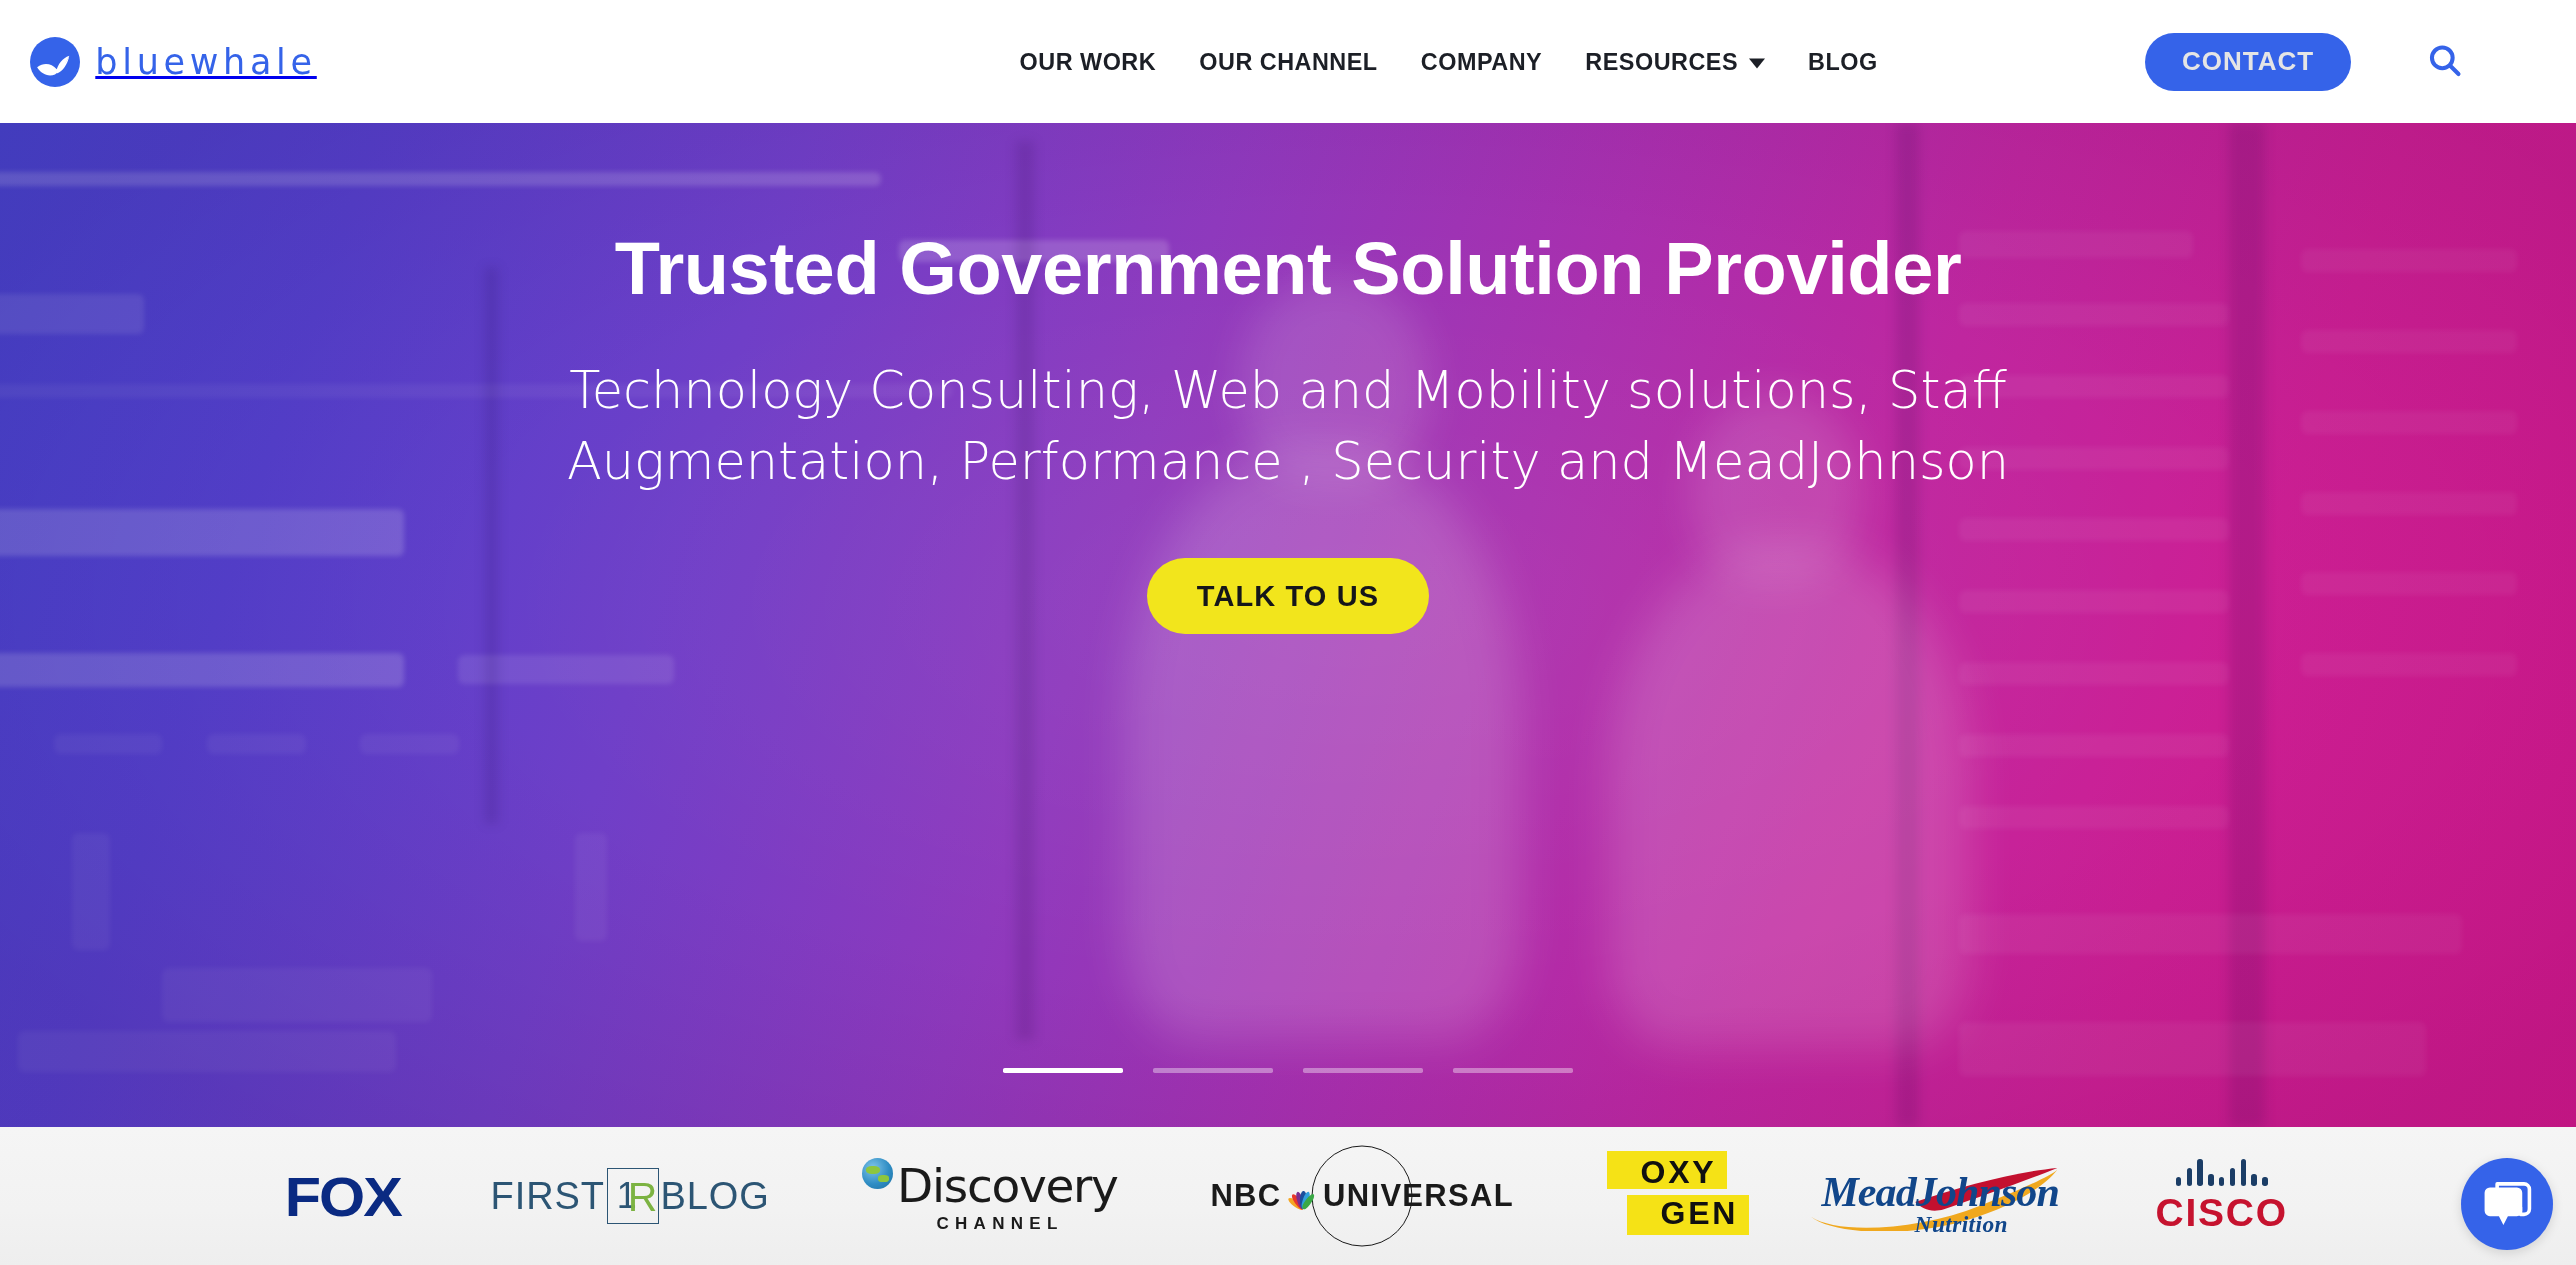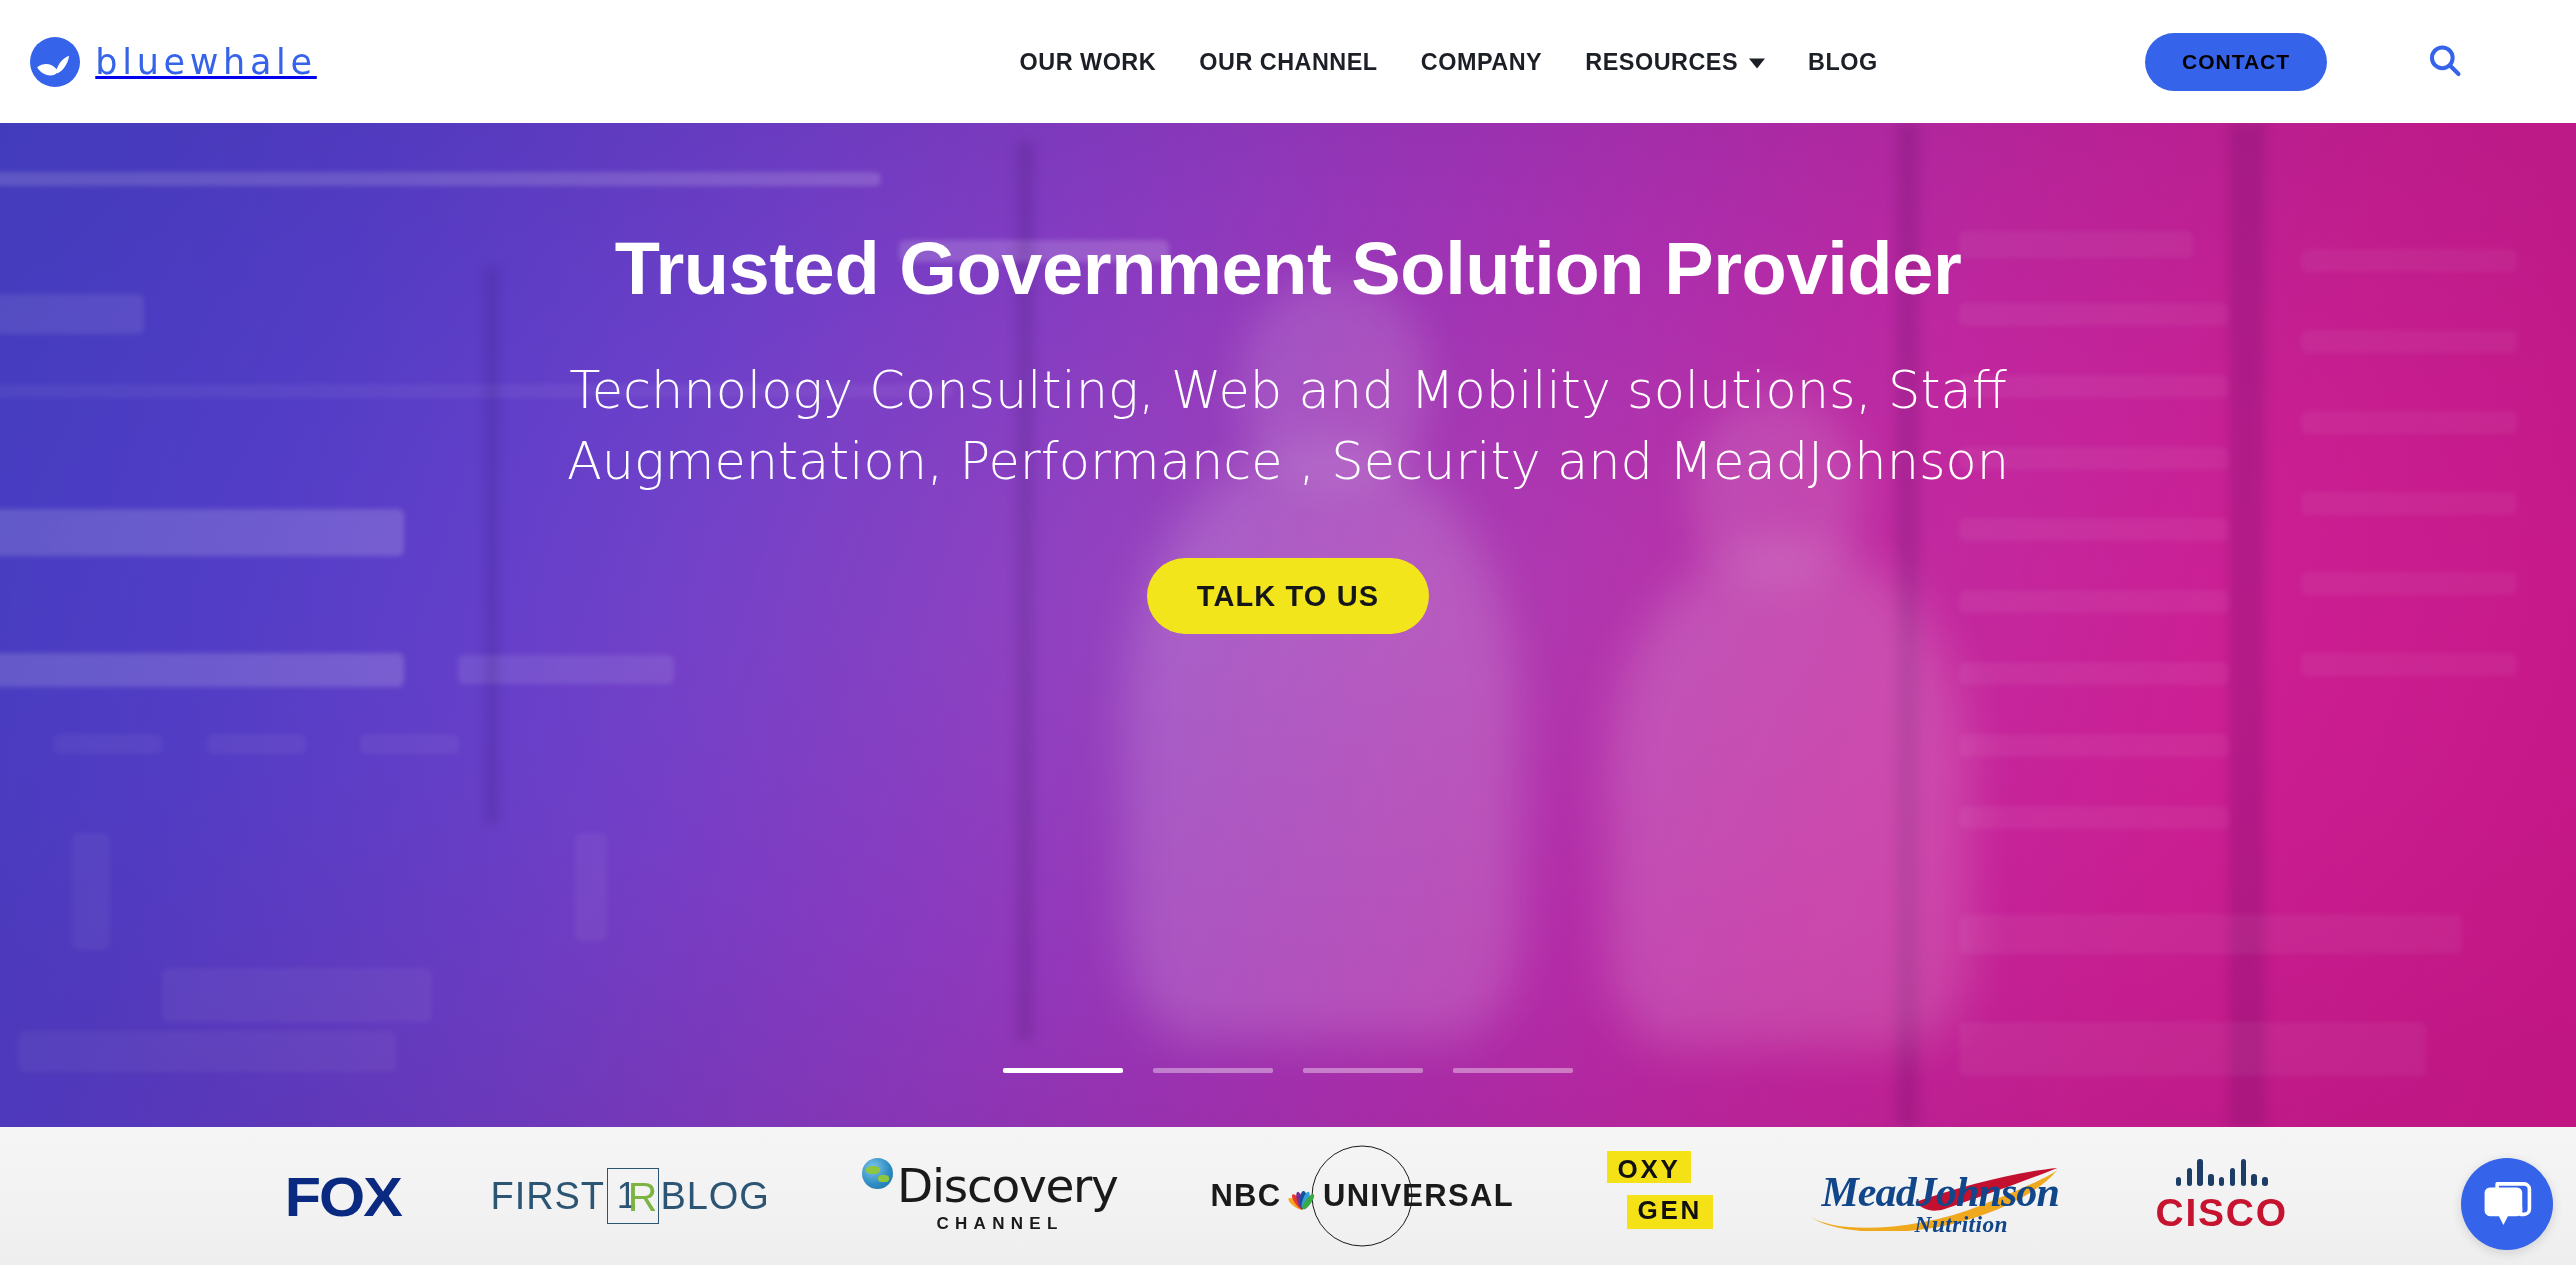--- a/index.html
+++ b/index.html
@@ -56,23 +56,23 @@
     border-right:8px solid transparent;
     border-top:10px solid #1c1f26;
     display:inline-block;
     margin-top:3.6px;
   }
 
   .contact-btn {
     position:absolute; left:2145px; top:50%;
     transform:translateY(-50%);
     height:58px; padding:0 37px;
-    background:#3563e9; color:#000000;
+    background:#3563e9; color:#e5e5e5;
     border:none; border-radius:36px;
-    font-size:21px; font-weight:700; letter-spacing:1px;
+    font-size:26px; font-weight:700; letter-spacing:1px;
     font-family:"Liberation Sans", sans-serif;
     cursor:pointer; white-space:nowrap;
     display:flex; align-items:center; justify-content:center;
   }
   .hdr-icon {
     position:absolute; top:50%; transform:translateY(-50%);
     cursor:pointer;
   }
   .search-icon { left:2427px; }
   .burger-icon { left:2501px; }
@@ -270,23 +270,24 @@
   .brand-oxygen { position:relative; width:111px; height:97px; }
   .oxy-top {
     position:absolute; left:0; top:3.6px;
     background:#f5e216; padding:4.5px 10.8px 1.8px 10.8px;
   }
   .oxy-bot {
     position:absolute; left:20px; top:47px;
     background:#f5e216; padding:2.7px 10.8px 5.4px 10.8px;
   }
   .oxy-txt {
-    font-size:26px; font-weight:700; color:#101010;
+    font-size:32px; font-weight:700; color:#101010;
     letter-spacing:2.7px; line-height:1;
     font-family:"Liberation Sans", sans-serif;
+    margin-left:23px;
   }
   
   .brand-mead { position:relative; width:252px; height:97px; }
   .mj-swoosh {
     position:absolute; left:-1.8px; top:18px;
     width:252px; height:65px;
   }
   .mj-name {
     position:absolute; left:10.8px; top:20px;
     font-size:42px; color:#11468a; font-style:italic; font-weight:700;

